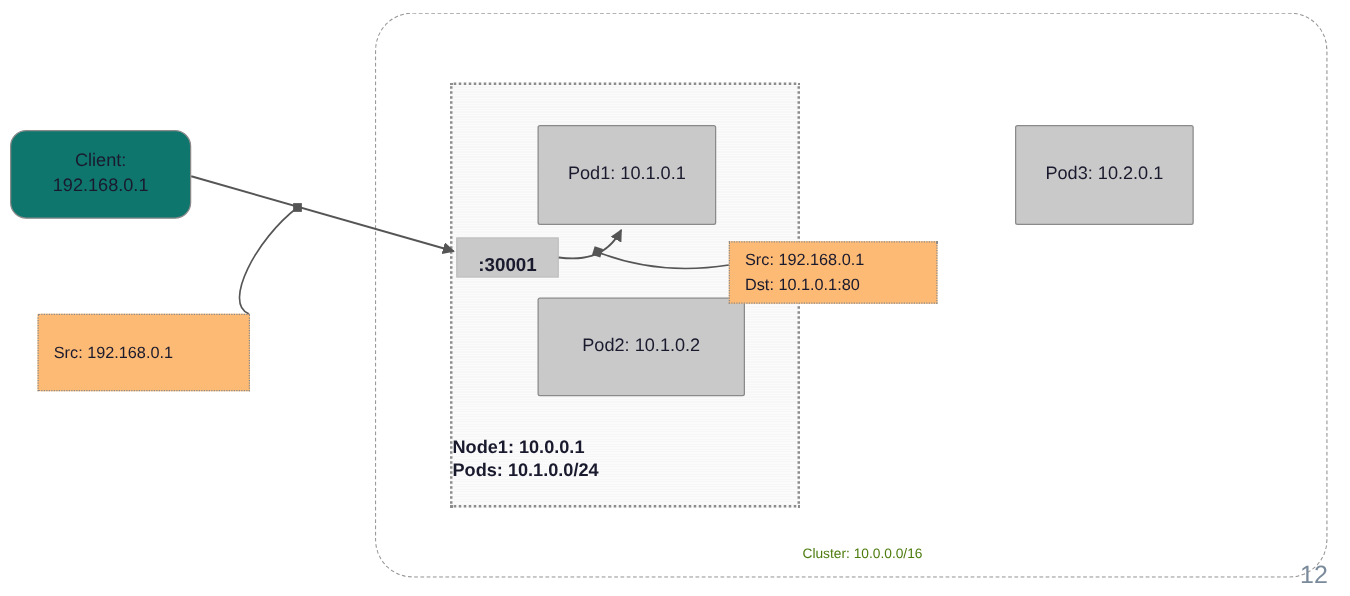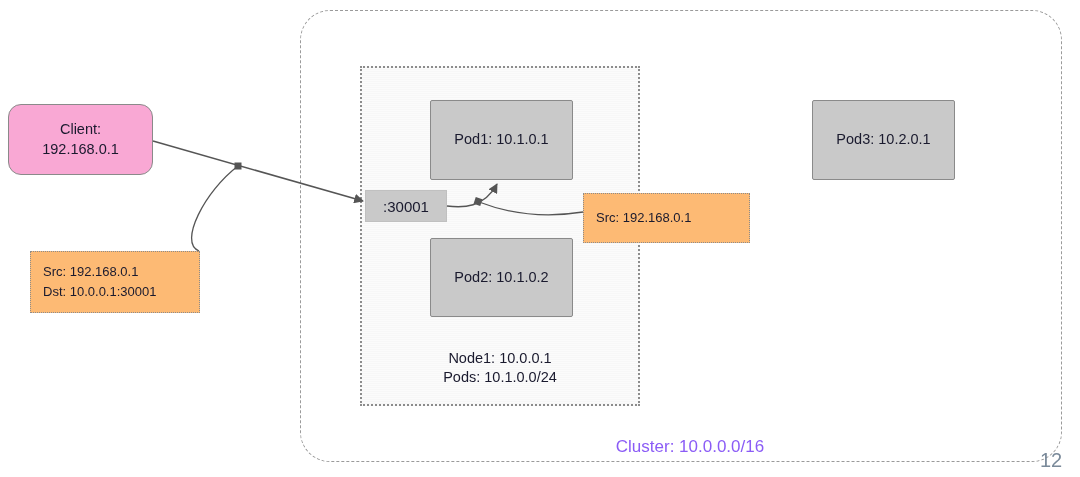--- a/index.html
+++ b/index.html
@@ -33,97 +33,99 @@
     border: 1.6px dashed #9a9a9a;
     border-radius: 30px;
     box-sizing: border-box;
     background: transparent;
   }
   #cluster-label {
     position: absolute;
     left: 560px;
     top: 437px;
     width: 260px;
-    font-size: 17px;
+    font-size: 11px;
     text-align: center;
-    color: #8b5cf6;
+    color: #4d7c0f;
   }
 
   
   .node-box {
     position: absolute;
     box-sizing: border-box;
     border: 2px dotted #8c8c8c;
     background:
       repeating-linear-gradient(0deg, #f7f7f7 0px, #f7f7f7 1px, #fbfbfb 1px, #fbfbfb 2px),
       #f9f9f9;
   }
   #node1-box { left: 360px; top: 66px; width: 280px; height: 340px; }
   #node2-box { left: 716px; top: 66px; width: 286px; height: 340px; }
   .node-label {
     position: absolute;
     width: 100%;
     bottom: 16px;
     left: 0;
     font-size: 14.5px;
-    text-align: center;
+    text-align: left;
     white-space: pre-line;
     line-height: 1.35;
     color: #1a1a2e;
+    font-weight: bold;
   }
 
   
   .pod-box {
     position: absolute;
     box-sizing: border-box;
     background: #c9c9c9;
     border: 1.4px solid #8a8a8a;
     border-radius: 2px;
     display: flex;
     align-items: center;
     justify-content: center;
     font-size: 14.5px;
     color: #1a1a2e;
   }
   #pod1-box { left: 430px; top: 100px; width: 143px; height: 80px; }
-  #pod2-box { left: 430px; top: 238px; width: 143px; height: 79px; }
+  #pod2-box { left: 430px; top: 238px; width: 166px; height: 79px; }
   #pod3-box { left: 790px; top: 100px; width: 143px; height: 80px; margin-left: 22px; }
 
   
   #client-box {
     position: absolute;
     left: 8px;
     top: 104px;
     width: 145px;
     height: 71px;
     box-sizing: border-box;
-    background: #f9a8d4;
+    background: #0f766e;
     border: 1.4px solid #8a8a8a;
     border-radius: 13px;
     display: flex;
     align-items: center;
     justify-content: center;
     font-size: 14.5px;
   }
 
   
   #nodeport-box {
     position: absolute;
     left: 365px;
     top: 190px;
     width: 82px;
     height: 32px;
     box-sizing: border-box;
     background: #c9c9c9;
     border: 1px solid #c0c0c0;
     display: flex;
-    align-items: center;
+    align-items: flex-end;
     justify-content: center;
     font-size: 15px;
     color: #1a1a2e;
+    font-weight: bold;
   }
 
   
   .note-box {
     position: absolute;
     box-sizing: border-box;
     background: #fdba74;
     border: 1.6px dotted #8c8c8c;
     display: flex;
     flex-direction: column;
@@ -182,25 +184,25 @@
     <span class="box-label">Client:
 192.168.0.1</span>
   </div>
 
   <div id="nodeport-box">
     <span>:30001</span>
   </div>
 
   <div id="note-client" class="note-box">
     <span>Src: 192.168.0.1</span>
-    <span>Dst: 10.0.0.1:30001</span>
   </div>
 
   <div id="note-pod1" class="note-box">
     <span>Src: 192.168.0.1</span>
+    <span>Dst: 10.1.0.1:80</span>
   </div>
 
   <svg id="connectors" viewBox="0 0 1080 477" xmlns="http://www.w3.org/2000/svg">
     <defs>
       <marker id="arrow-solid" viewBox="0 0 10 10" refX="9" refY="5" markerWidth="6.5" markerHeight="6.5" orient="auto-start-reverse">
         <path d="M 0 0 L 10 5 L 0 10 z" fill="#555555"></path>
       </marker>
     </defs>
 
     <path d="M 153 141 L 363 201" fill="none" stroke="#555555" stroke-width="1.5" marker-end="url(#arrow-solid)"></path>

